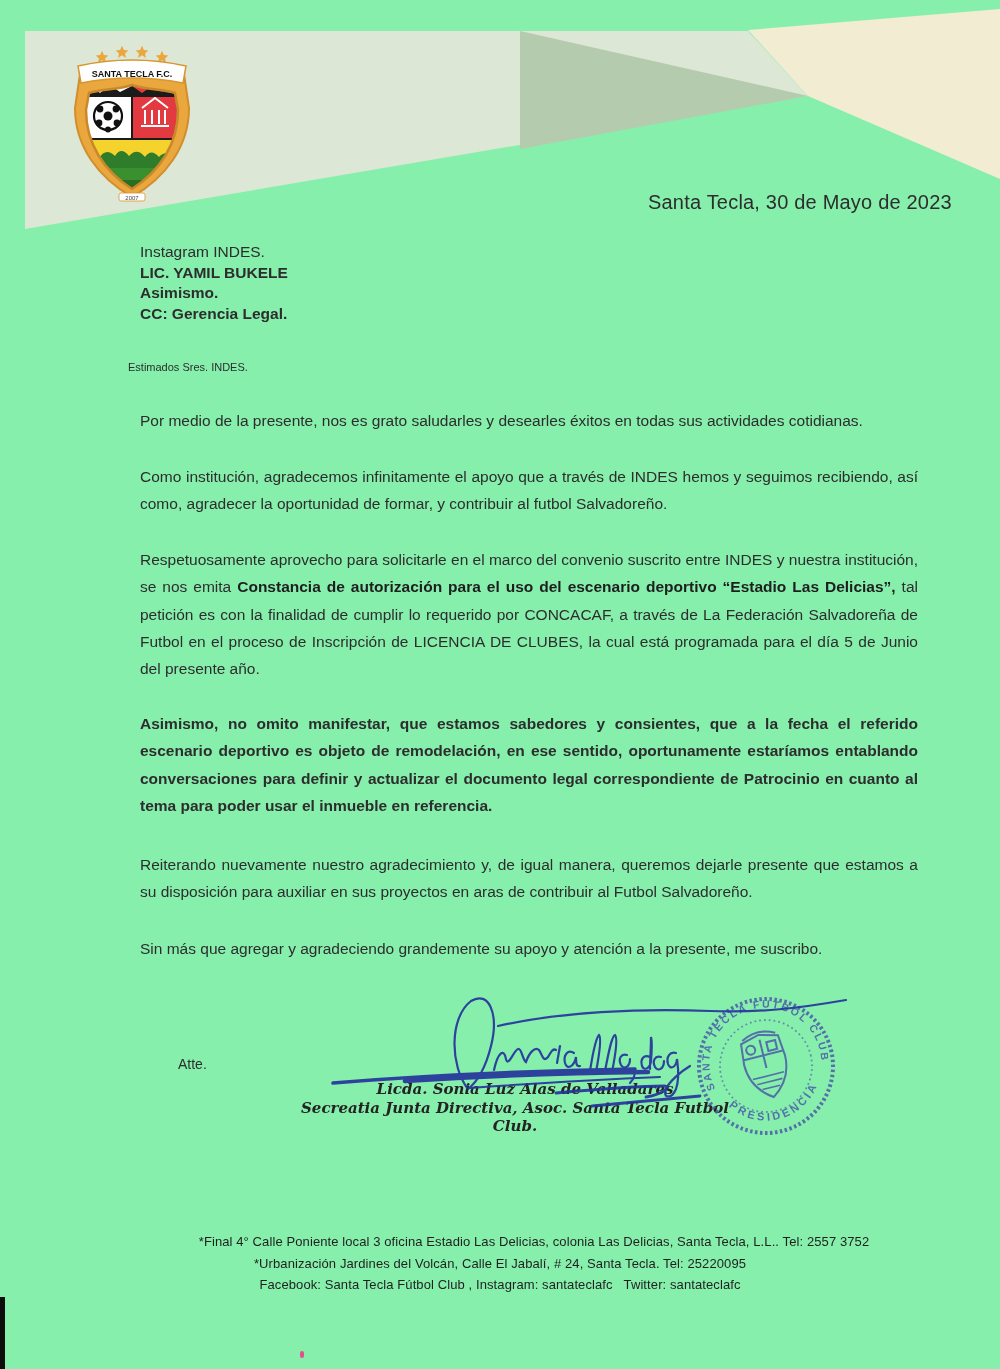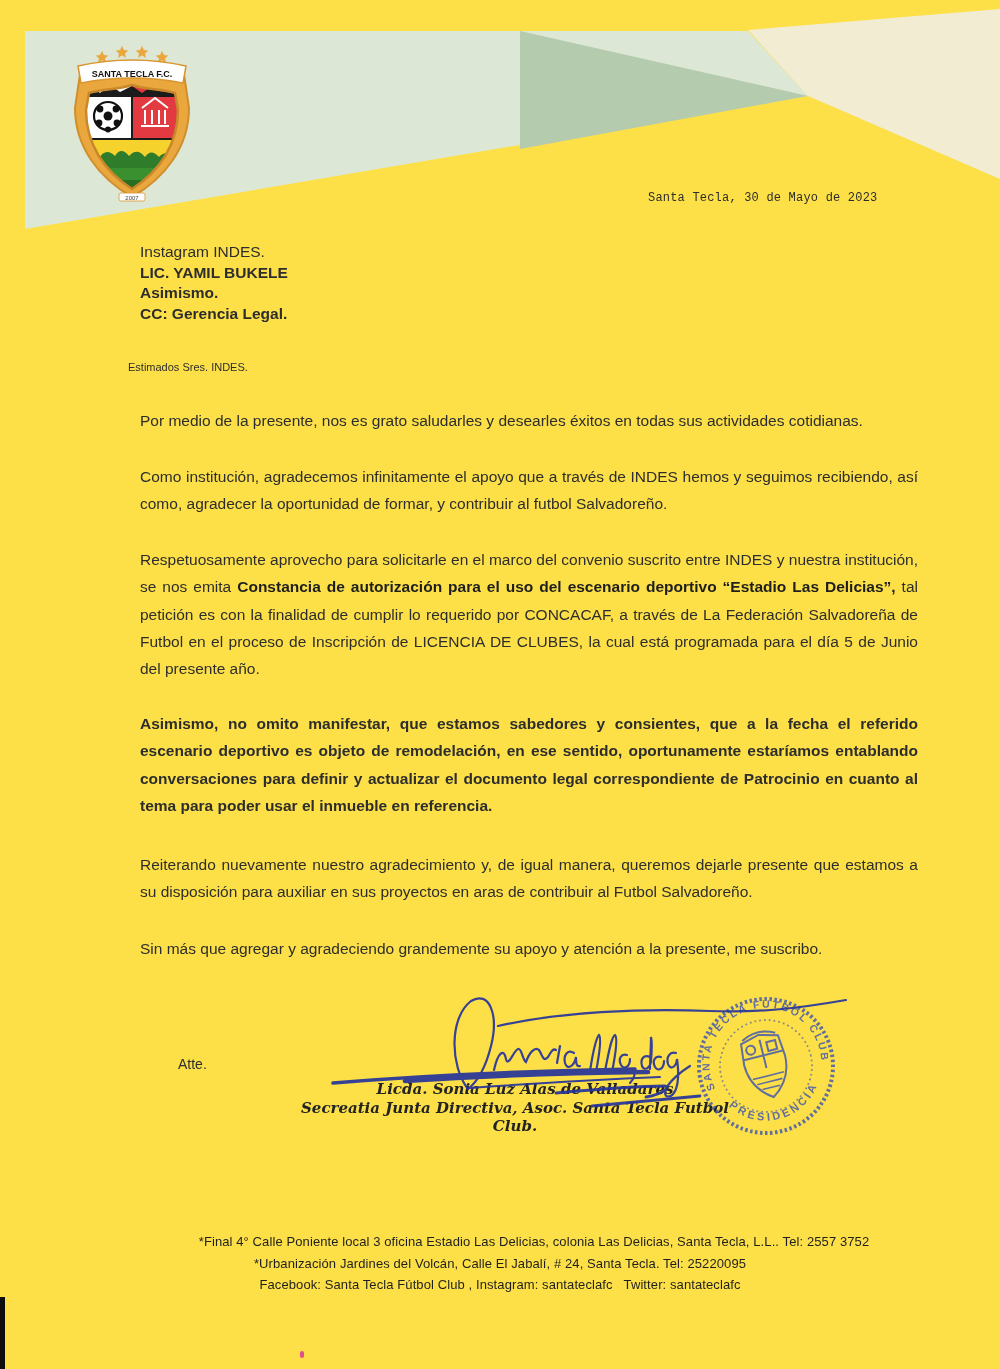--- a/index.html
+++ b/index.html
@@ -1,32 +1,32 @@
 <!DOCTYPE html>
 <html><head>
 <meta charset="utf-8">
 <style>
   html,body{margin:0;padding:0;}
   body{background:#e9e9e9;}
   #page{
     position:relative; width:1000px; height:1369px; margin:0 auto;
-    background:#fde047; overflow:hidden;
+    background:#86efac; overflow:hidden;
     font-family:"Liberation Sans", sans-serif;
     color:#2d2d2d;
   }
   
   .hdr-shape{position:absolute; left:0; top:0; width:1000px; height:245px;}
   #band-green{background:#dde7d5; clip-path:polygon(25px 31px, 748px 31px, 808px 96px, 25px 229px);}
   #band-darkgreen{background:#b5cbad; clip-path:polygon(520px 31px, 808px 96px, 520px 149px);}
   #band-cream{background:#f1ecd2; clip-path:polygon(748px 30px, 1000px 9px, 1000px 179px, 808px 96px);}
   
   #crest{position:absolute; left:62px; top:44px; width:140px; height:160px;}
   
   .abs{position:absolute;}
-  #date-line{left:648px; top:191px; font-size:12px; letter-spacing:.2px;font-family:Liberation Mono, monospace;}
+  #date-line{left:648px; top:191px; font-size:20px; letter-spacing:.2px;}
   #recipient{left:140px; top:242px; font-size:15.5px; line-height:20.5px;}
   #recipient .bold{font-weight:bold;}
   #salutation{left:128px; top:361px; font-size:11px;}
   .para{left:140px; width:778px; font-size:15.5px; line-height:27.3px; text-align:justify;}
   #p1{top:407px;}
   #p2{top:463px;}
   #p3{top:546px;}
   #p4{top:710px;font-weight:bold;}
   #p5{top:851px;}
   #p6{top:935px;}

